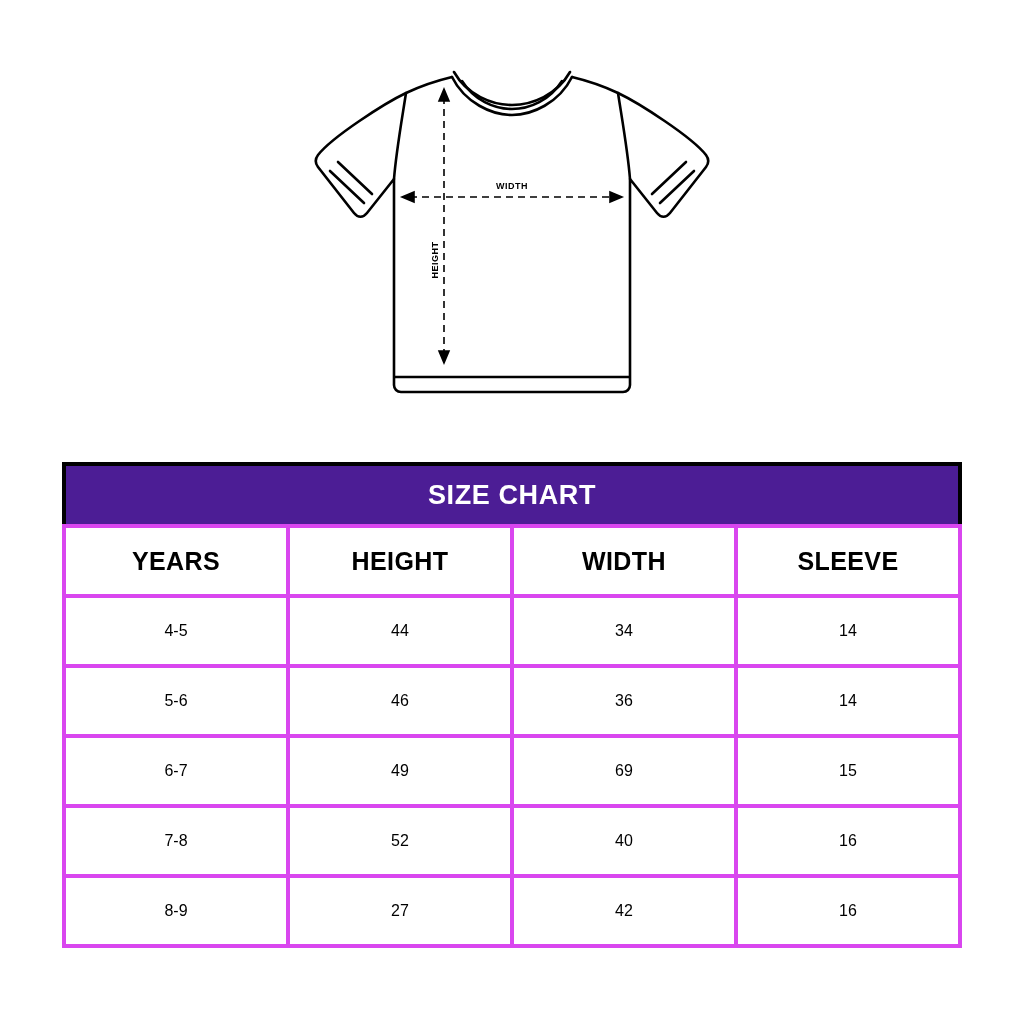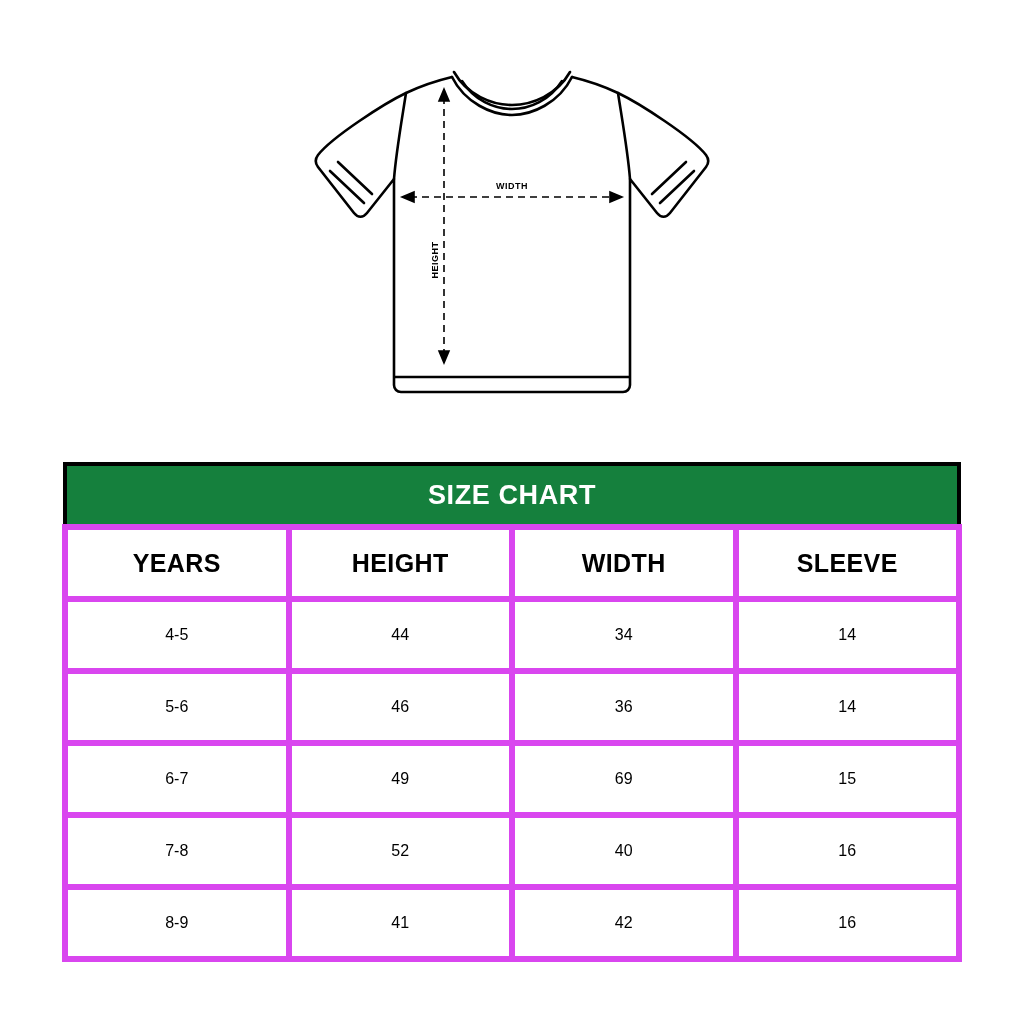--- a/index.html
+++ b/index.html
@@ -44,26 +44,26 @@
     width: 900px;
   }
   table.size-chart {
     border-collapse: collapse;
     width: 900px;
     table-layout: fixed;
     border: 4px solid #000;
   }
   table.size-chart td,
   table.size-chart th {
-    border: 6px solid #d946ef;
+    border: 4px solid #d946ef;
     text-align: center;
     vertical-align: middle;
   }
   tr.title-row td {
-    background: #15803d;
+    background: #4c1d95;
     color: #ffffff;
     font-size: 27px;
     font-weight: bold;
     letter-spacing: 0.6px;
     height: 58px;
     border: none;
     padding: 0;
   }
   tr.header-row th {
     font-size: 25px;
@@ -171,19 +171,19 @@
         <td>15</td>
       </tr>
       <tr class="data-row">
         <td>7-8</td>
         <td>52</td>
         <td>40</td>
         <td>16</td>
       </tr>
       <tr class="data-row">
         <td>8-9</td>
-        <td>41</td>
+        <td>27</td>
         <td>42</td>
         <td>16</td>
       </tr>
     </tbody>
   </table>
 </div>
 
 </body></html>

